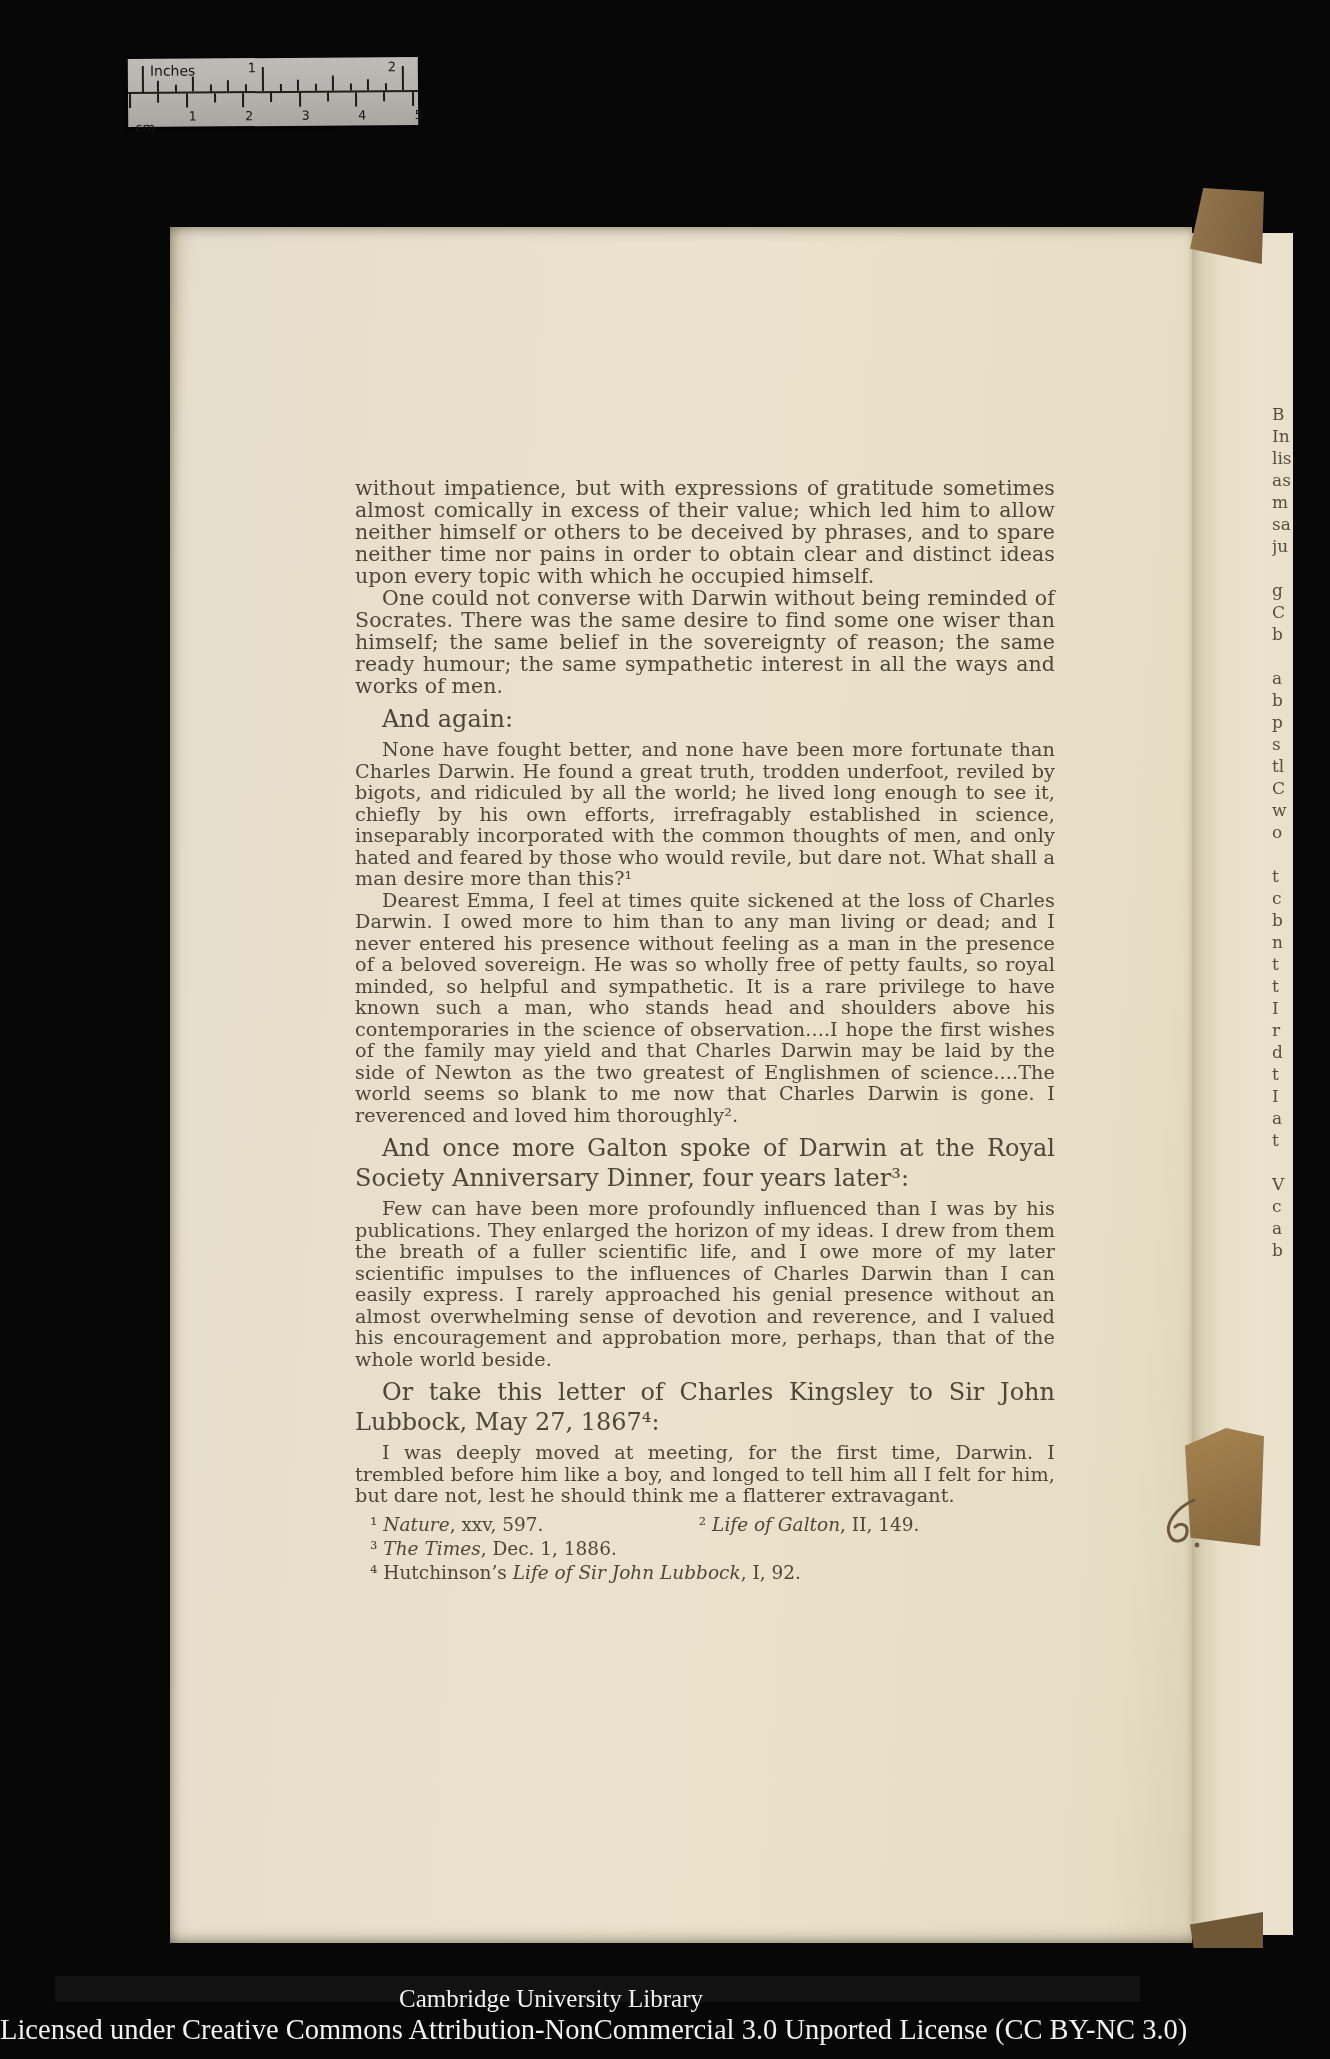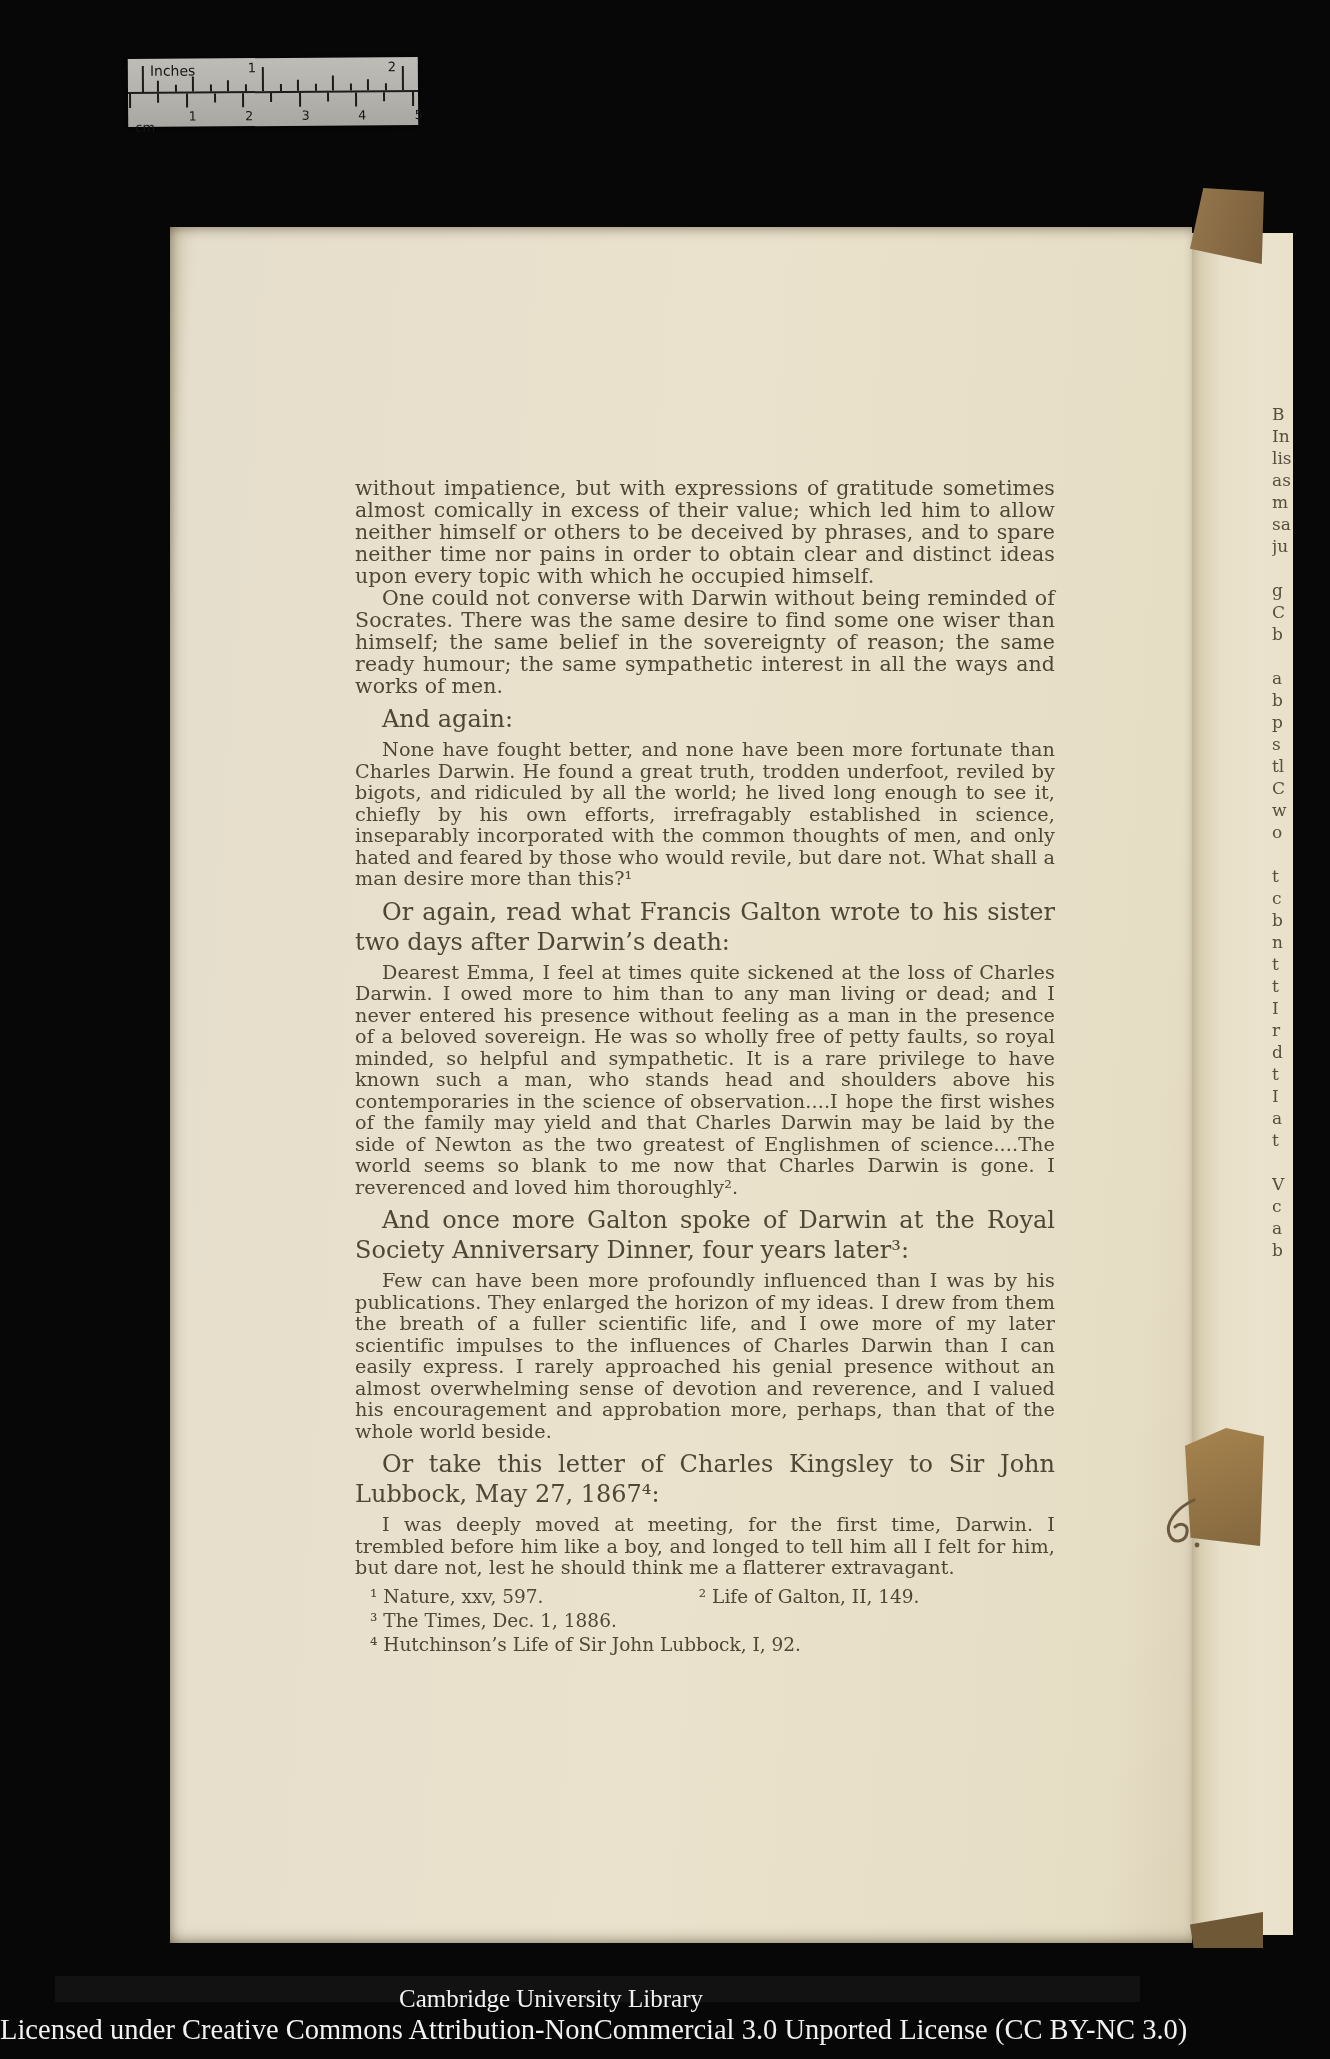--- a/index.html
+++ b/index.html
@@ -33,21 +33,21 @@
                font-size:20px;letter-spacing:7px;color:#564f3d;}
   .text-col{position:absolute;left:185px;top:250px;width:700px;color:#4e4735;}
   .blk{margin:0;text-align:justify;}
   .body{font-size:20.5px;line-height:22px;letter-spacing:.1px;}
   .quote{font-size:19.2px;line-height:21.5px;letter-spacing:.1px;}
   .heading{font-size:24px;line-height:30px;margin:7px 0 5px;}
   .ind{text-indent:27px;}
   .footnotes{margin-top:6px;padding-left:15px;font-size:18.5px;line-height:24px;color:#4e4735;}
   .fn-row{position:relative;}
   .fn-right{position:absolute;left:48%;top:0;}
-  .it{}
+  .it{font-style:italic;}
 
   
   .facing{position:absolute;left:1192px;top:233px;width:101px;height:1702px;
           background:linear-gradient(90deg,#c2b697 0,#d8ceb3 9px,#e7dfc8 28px,#ebe3cd 70%,#e8e0c9 100%);}
   .facing-text{position:absolute;left:80px;top:170px;width:21px;overflow:hidden;
                font-size:17px;line-height:22px;color:#554f3d;}
   .fl{height:22px;white-space:nowrap;}
 
   
   .tab-top{position:absolute;left:1190px;top:188px;width:74px;height:76px;
@@ -125,21 +125,20 @@
     </div>
   </div>
 
   <div class="page">
     <div class="text-col">
       <div>
           <p class="blk body">without impatience, but with expressions of gratitude sometimes almost comically in excess of their value; which led him to allow neither himself or others to be deceived by phrases, and to spare neither time nor pains in order to obtain clear and distinct ideas upon every topic with which he occupied himself.</p>
           <p class="blk body ind">One could not converse with Darwin without being reminded of Socrates. There was the same desire to find some one wiser than himself; the same belief in the sovereignty of reason; the same ready humour; the same sympathetic interest in all the ways and works of men.</p>
           <p class="blk heading ind">And again:</p>
           <p class="blk quote ind">None have fought better, and none have been more fortunate than Charles Darwin. He found a great truth, trodden underfoot, reviled by bigots, and ridiculed by all the world; he lived long enough to see it, chiefly by his own efforts, irrefragably established in science, inseparably incorporated with the common thoughts of men, and only hated and feared by those who would revile, but dare not. What shall a man desire more than this?¹</p>
-          <p class="blk heading ind">Or again, read what Francis Galton wrote to his sister two days after Darwin’s death:</p>
           <p class="blk quote ind">Dearest Emma, I feel at times quite sickened at the loss of Charles Darwin. I owed more to him than to any man living or dead; and I never entered his presence without feeling as a man in the presence of a beloved sovereign. He was so wholly free of petty faults, so royal minded, so helpful and sympathetic. It is a rare privilege to have known such a man, who stands head and shoulders above his contemporaries in the science of observation....I hope the first wishes of the family may yield and that Charles Darwin may be laid by the side of Newton as the two greatest of Englishmen of science....The world seems so blank to me now that Charles Darwin is gone. I reverenced and loved him thoroughly².</p>
           <p class="blk heading ind">And once more Galton spoke of Darwin at the Royal Society Anniversary Dinner, four years later³:</p>
           <p class="blk quote ind">Few can have been more profoundly influenced than I was by his publications. They enlarged the horizon of my ideas. I drew from them the breath of a fuller scientific life, and I owe more of my later scientific impulses to the influences of Charles Darwin than I can easily express. I rarely approached his genial presence without an almost overwhelming sense of devotion and reverence, and I valued his encouragement and approbation more, perhaps, than that of the whole world beside.</p>
           <p class="blk heading ind">Or take this letter of Charles Kingsley to Sir John Lubbock, May 27, 1867⁴:</p>
           <p class="blk quote ind">I was deeply moved at meeting, for the first time, Darwin. I trembled before him like a boy, and longed to tell him all I felt for him, but dare not, lest he should think me a flatterer extravagant.</p>
         </div>
       <div class="footnotes">
           <div class="fn-row"><span class="fn"><span>¹ </span><span class="it">Nature</span><span>, xxv, 597.</span></span><span class="fn fn-right"><span>² </span><span class="it">Life of Galton</span><span>, II, 149.</span></span></div>
           <div class="fn-row"><span class="fn"><span>³ </span><span class="it">The Times</span><span>, Dec. 1, 1886.</span></span></div>
           <div class="fn-row"><span class="fn"><span>⁴ Hutchinson’s </span><span class="it">Life of Sir John Lubbock</span><span>, I, 92.</span></span></div>

